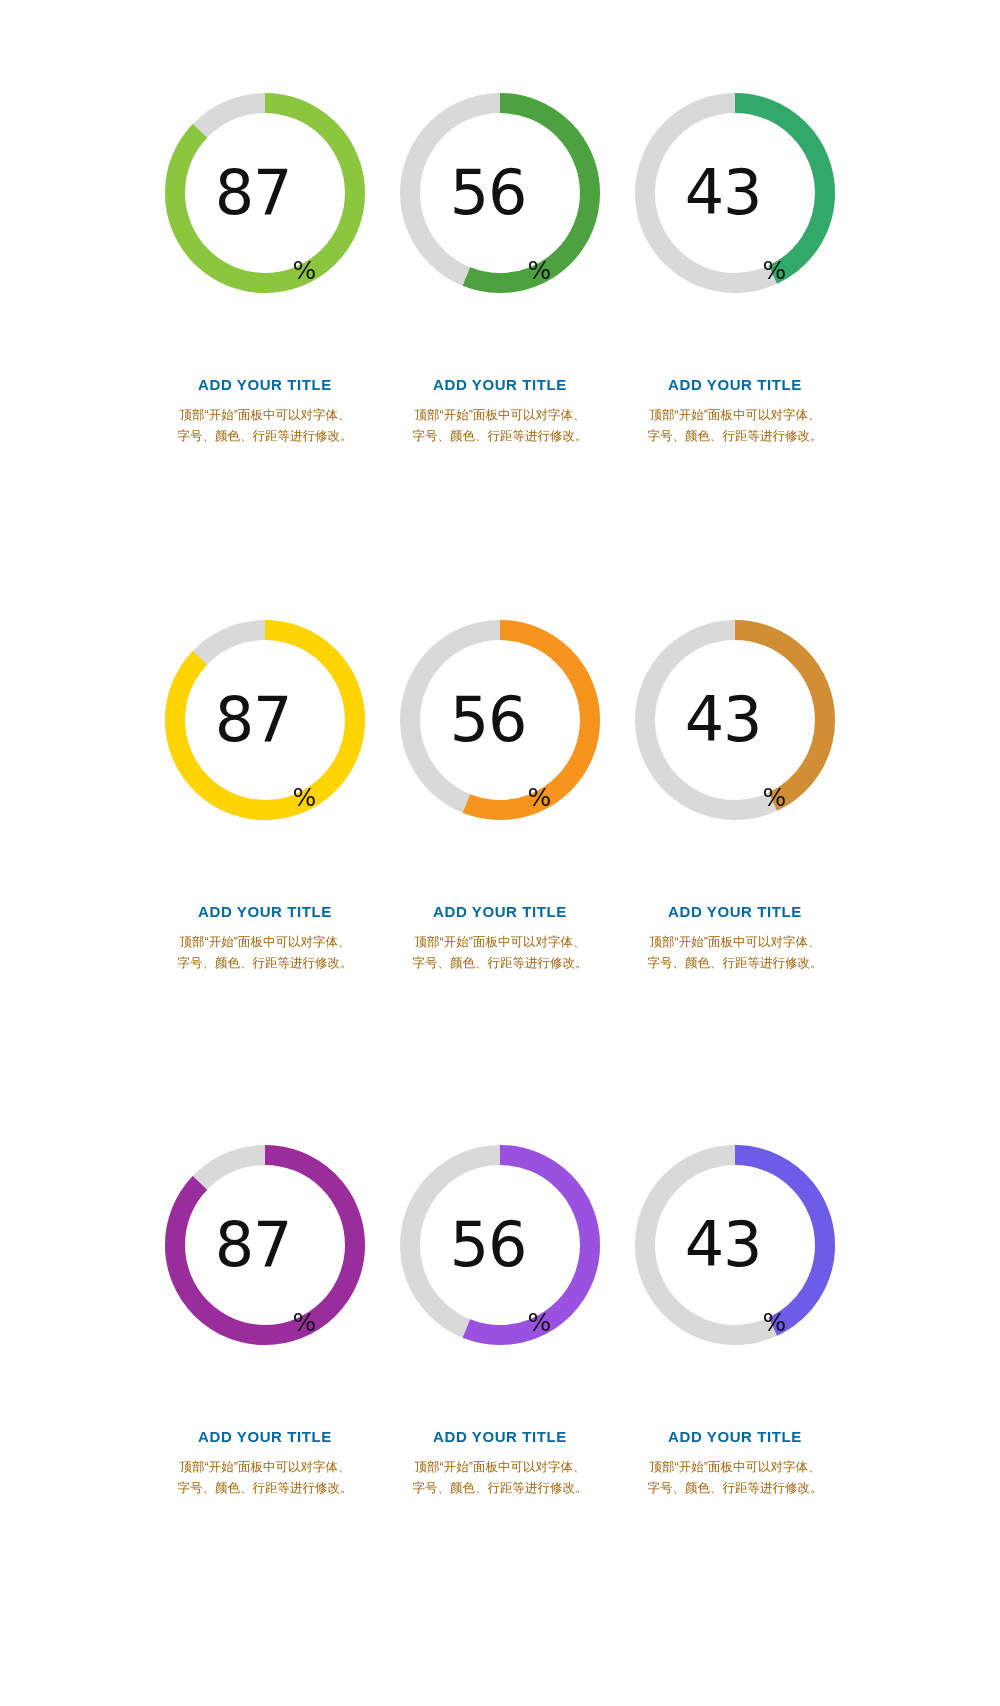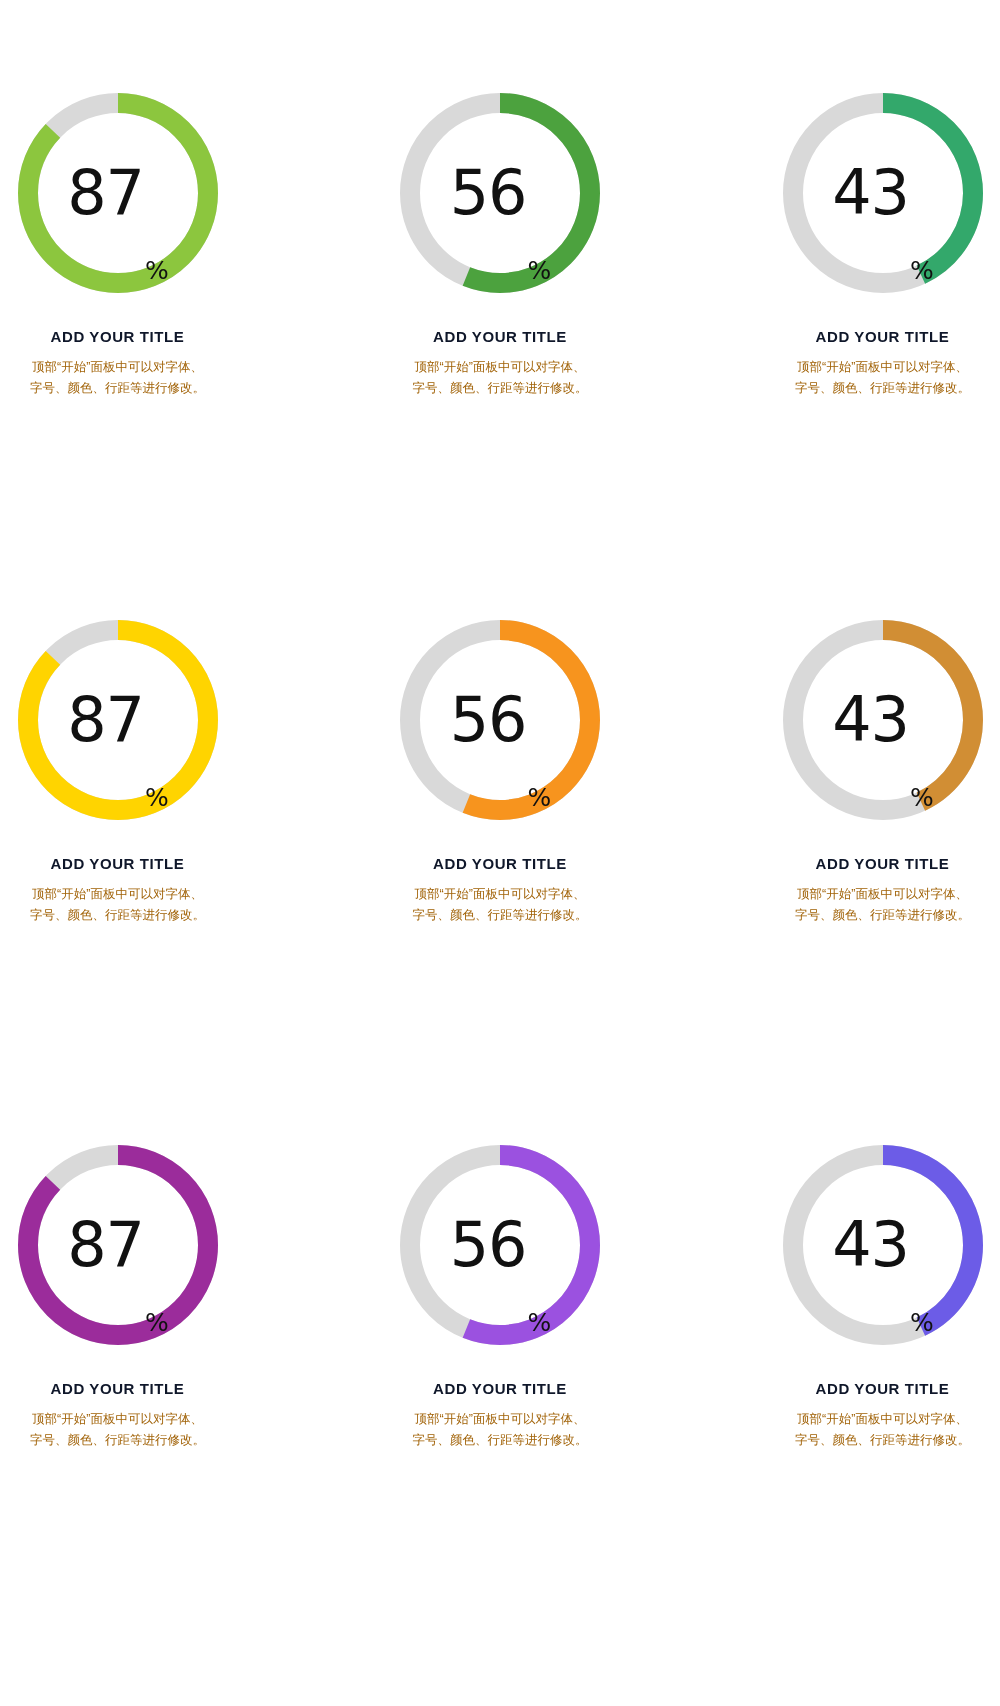--- a/index.html
+++ b/index.html
@@ -18,21 +18,21 @@
   .board {
     position: absolute;
     inset: 0;
     display: flex;
     flex-direction: column;
   }
 
   .row {
     height: 525px;
     display: flex;
-    justify-content: space-between;
+    justify-content: center;
     align-items: flex-start;
   }
   .row-1 { margin-top: 93px; }
   .row-2 { margin-top: 2px; }
   .row-3 { margin-top: 0px; }
 
   .cell {
     width: 235px;
     display: flex;
     flex-direction: column;
@@ -76,26 +76,26 @@
     font-weight: 400;
     color: #111111;
     align-self: flex-end;
     position: relative;
     top: -10px;
     left: 1px;
   }
 
   
   .caption-title {
-    margin-top: 35px;
+    margin-top: 83px;
     font-family: "Liberation Sans", sans-serif;
     font-size: 15px;
     font-weight: bold;
     letter-spacing: 0.6px;
-    color: #0f172a;
+    color: #0369a1;
     text-align: center;
     white-space: nowrap;
   }
   .caption-body {
     margin-top: 12px;
     font-family: "Liberation Sans", "DejaVu Sans", sans-serif;
     font-size: 12.5px;
     line-height: 1.65;
     color: #a16207;
     text-align: center;

